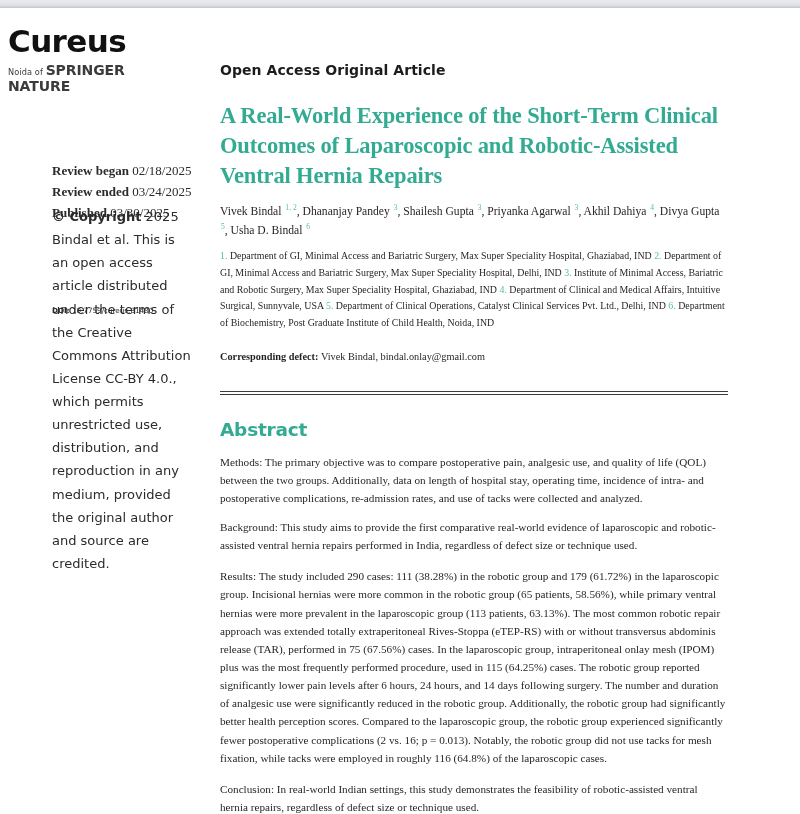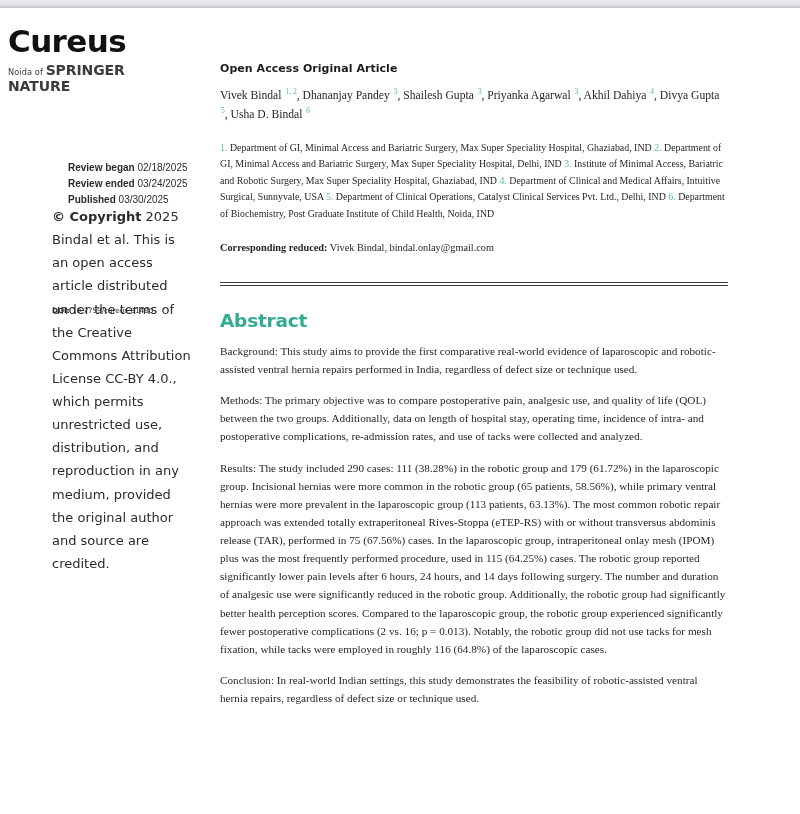--- a/index.html
+++ b/index.html
@@ -66,25 +66,24 @@
     font-weight: 700;
     font-size: 14px;
     letter-spacing: -0.1px;
   }
 
   .rail-meta {
     position: absolute;
     left: 52px;
     top: 152px;
     width: 140px;
-    font-family: Liberation Sans, sans-serif;
-    font-size: 10px;
+    font-family: Liberation Serif, serif;
+    font-size: 13px;
     color: #2b2b2b;
     line-height: 1.62;
-    margin-left: 16px;
   }
   .rail-meta .kv { white-space: nowrap; }
   .rail-meta b { font-weight: 700; }
 
   .rail-copy {
     position: absolute;
     left: 52px;
     top: 197px;
     width: 143px;
     font-family: "DejaVu Sans", sans-serif;
@@ -112,21 +111,21 @@
     position: absolute;
     left: 220px;
     top: 0;
     width: 508px;
   }
 
   .kicker {
     margin-top: 54px;
     font-family: "DejaVu Sans", sans-serif;
     font-weight: 700;
-    font-size: 11px;
+    font-size: 14px;
     color: #1c1c1c;
     letter-spacing: 0.05px;
   }
 
   h1.title {
     margin: 23px 0 0 0;
     font-family: "Liberation Serif", serif;
     font-weight: 700;
     font-size: 22.5px;
     line-height: 1.33;
@@ -142,21 +141,21 @@
   }
   sup.af {
     color: #56bda8;
     font-size: 7.6px;
     vertical-align: super;
     line-height: 0;
     padding-left: 1px;
   }
 
   .affils {
-    margin-top: 15px;
+    margin-top: 8px;
     font-size: 9.9px;
     line-height: 1.68;
     color: #231f20;
   }
   .affils .num { color: #56bda8; }
 
   .corresp {
     margin-top: 17px;
     font-size: 10.3px;
     line-height: 1.5;
@@ -217,33 +216,34 @@
     <div class="rail-doi">
       <b>DOI:</b> <span>10.7759/cureus.81480</span>
     </div>
 
   </div>
 
   <div class="col">
 
     <div class="kicker">Open Access Original Article</div>
 
+    <h1 class="title">A Real-World Experience of the Short-Term Clinical Outcomes of Laparoscopic and Robotic-Assisted Ventral Hernia Repairs</h1>
 
     <div class="authors"><span>Vivek Bindal </span><sup class="af">1, 2</sup><span>, </span><span>Dhananjay Pandey </span><sup class="af">3</sup><span>, </span><span>Shailesh Gupta </span><sup class="af">3</sup><span>, </span><span>Priyanka Agarwal </span><sup class="af">3</sup><span>, </span><span>Akhil Dahiya </span><sup class="af">4</sup><span>, </span><span>Divya Gupta </span><sup class="af">5</sup><span>, </span><span>Usha D. Bindal </span><sup class="af">6</sup></div>
 
     <div class="affils"><span class="num">1. </span><span>Department of GI, Minimal Access and Bariatric Surgery, Max Super Speciality Hospital, Ghaziabad, IND </span><span class="num">2. </span><span>Department of GI, Minimal Access and Bariatric Surgery, Max Super Speciality Hospital, Delhi, IND </span><span class="num">3. </span><span>Institute of Minimal Access, Bariatric and Robotic Surgery, Max Super Speciality Hospital, Ghaziabad, IND </span><span class="num">4. </span><span>Department of Clinical and Medical Affairs, Intuitive Surgical, Sunnyvale, USA </span><span class="num">5. </span><span>Department of Clinical Operations, Catalyst Clinical Services Pvt. Ltd., Delhi, IND </span><span class="num">6. </span><span>Department of Biochemistry, Post Graduate Institute of Child Health, Noida, IND</span></div>
 
     <div class="corresp">
-      <b>Corresponding reduced:</b>
+      <b>Corresponding defect:</b>
       <span>Vivek Bindal, bindal.onlay@gmail.com</span>
     </div>
 
     <div class="rule-double"></div>
 
     <h2 class="sec">Abstract</h2>
 
+    <p class="body">Methods: The primary objective was to compare postoperative pain, analgesic use, and quality of life (QOL) between the two groups. Additionally, data on length of hospital stay, operating time, incidence of intra- and postoperative complications, re-admission rates, and use of tacks were collected and analyzed.</p>
     <p class="body first">Background: This study aims to provide the first comparative real-world evidence of laparoscopic and robotic-assisted ventral hernia repairs performed in India, regardless of defect size or technique used.</p>
-    <p class="body">Methods: The primary objective was to compare postoperative pain, analgesic use, and quality of life (QOL) between the two groups. Additionally, data on length of hospital stay, operating time, incidence of intra- and postoperative complications, re-admission rates, and use of tacks were collected and analyzed.</p>
     <p class="body">Results: The study included 290 cases: 111 (38.28%) in the robotic group and 179 (61.72%) in the laparoscopic group. Incisional hernias were more common in the robotic group (65 patients, 58.56%), while primary ventral hernias were more prevalent in the laparoscopic group (113 patients, 63.13%). The most common robotic repair approach was extended totally extraperitoneal Rives-Stoppa (eTEP-RS) with or without transversus abdominis release (TAR), performed in 75 (67.56%) cases. In the laparoscopic group, intraperitoneal onlay mesh (IPOM) plus was the most frequently performed procedure, used in 115 (64.25%) cases. The robotic group reported significantly lower pain levels after 6 hours, 24 hours, and 14 days following surgery. The number and duration of analgesic use were significantly reduced in the robotic group. Additionally, the robotic group had significantly better health perception scores. Compared to the laparoscopic group, the robotic group experienced significantly fewer postoperative complications (2 vs. 16; p = 0.013). Notably, the robotic group did not use tacks for mesh fixation, while tacks were employed in roughly 116 (64.8%) of the laparoscopic cases.</p>
     <p class="body">Conclusion: In real-world Indian settings, this study demonstrates the feasibility of robotic-assisted ventral hernia repairs, regardless of defect size or technique used.</p>
 
   </div>
 </div>
 
 </body></html>

